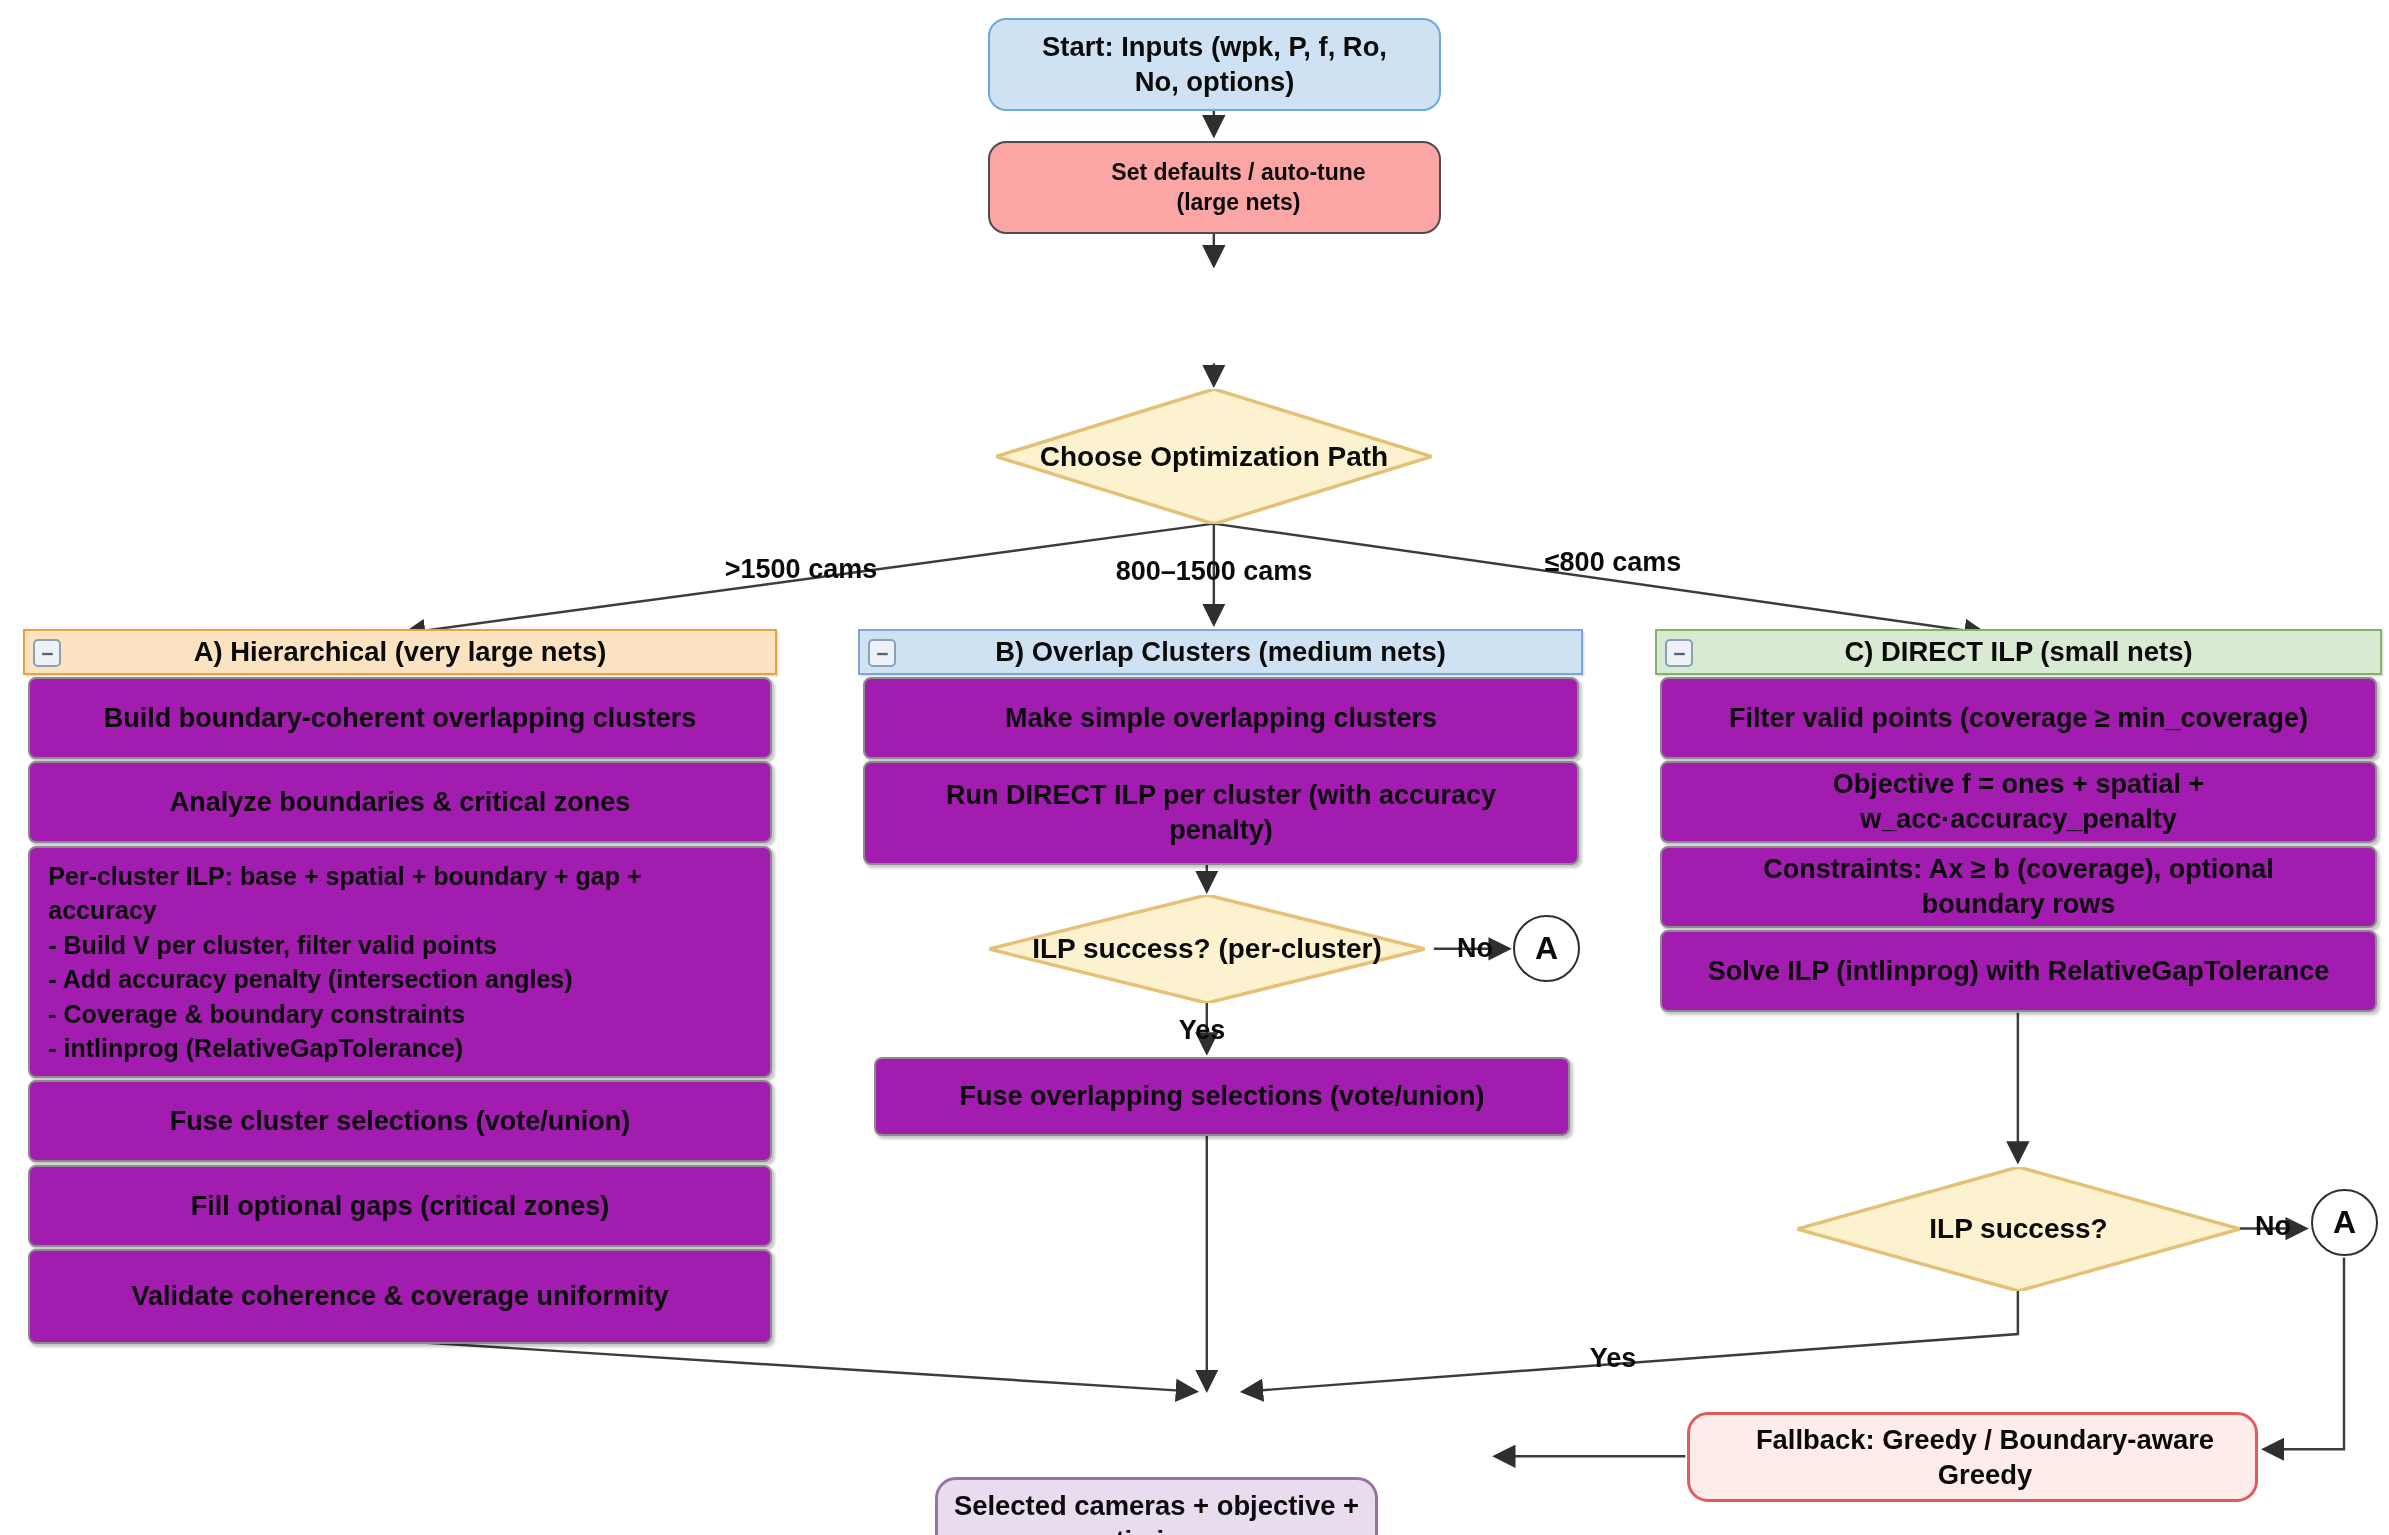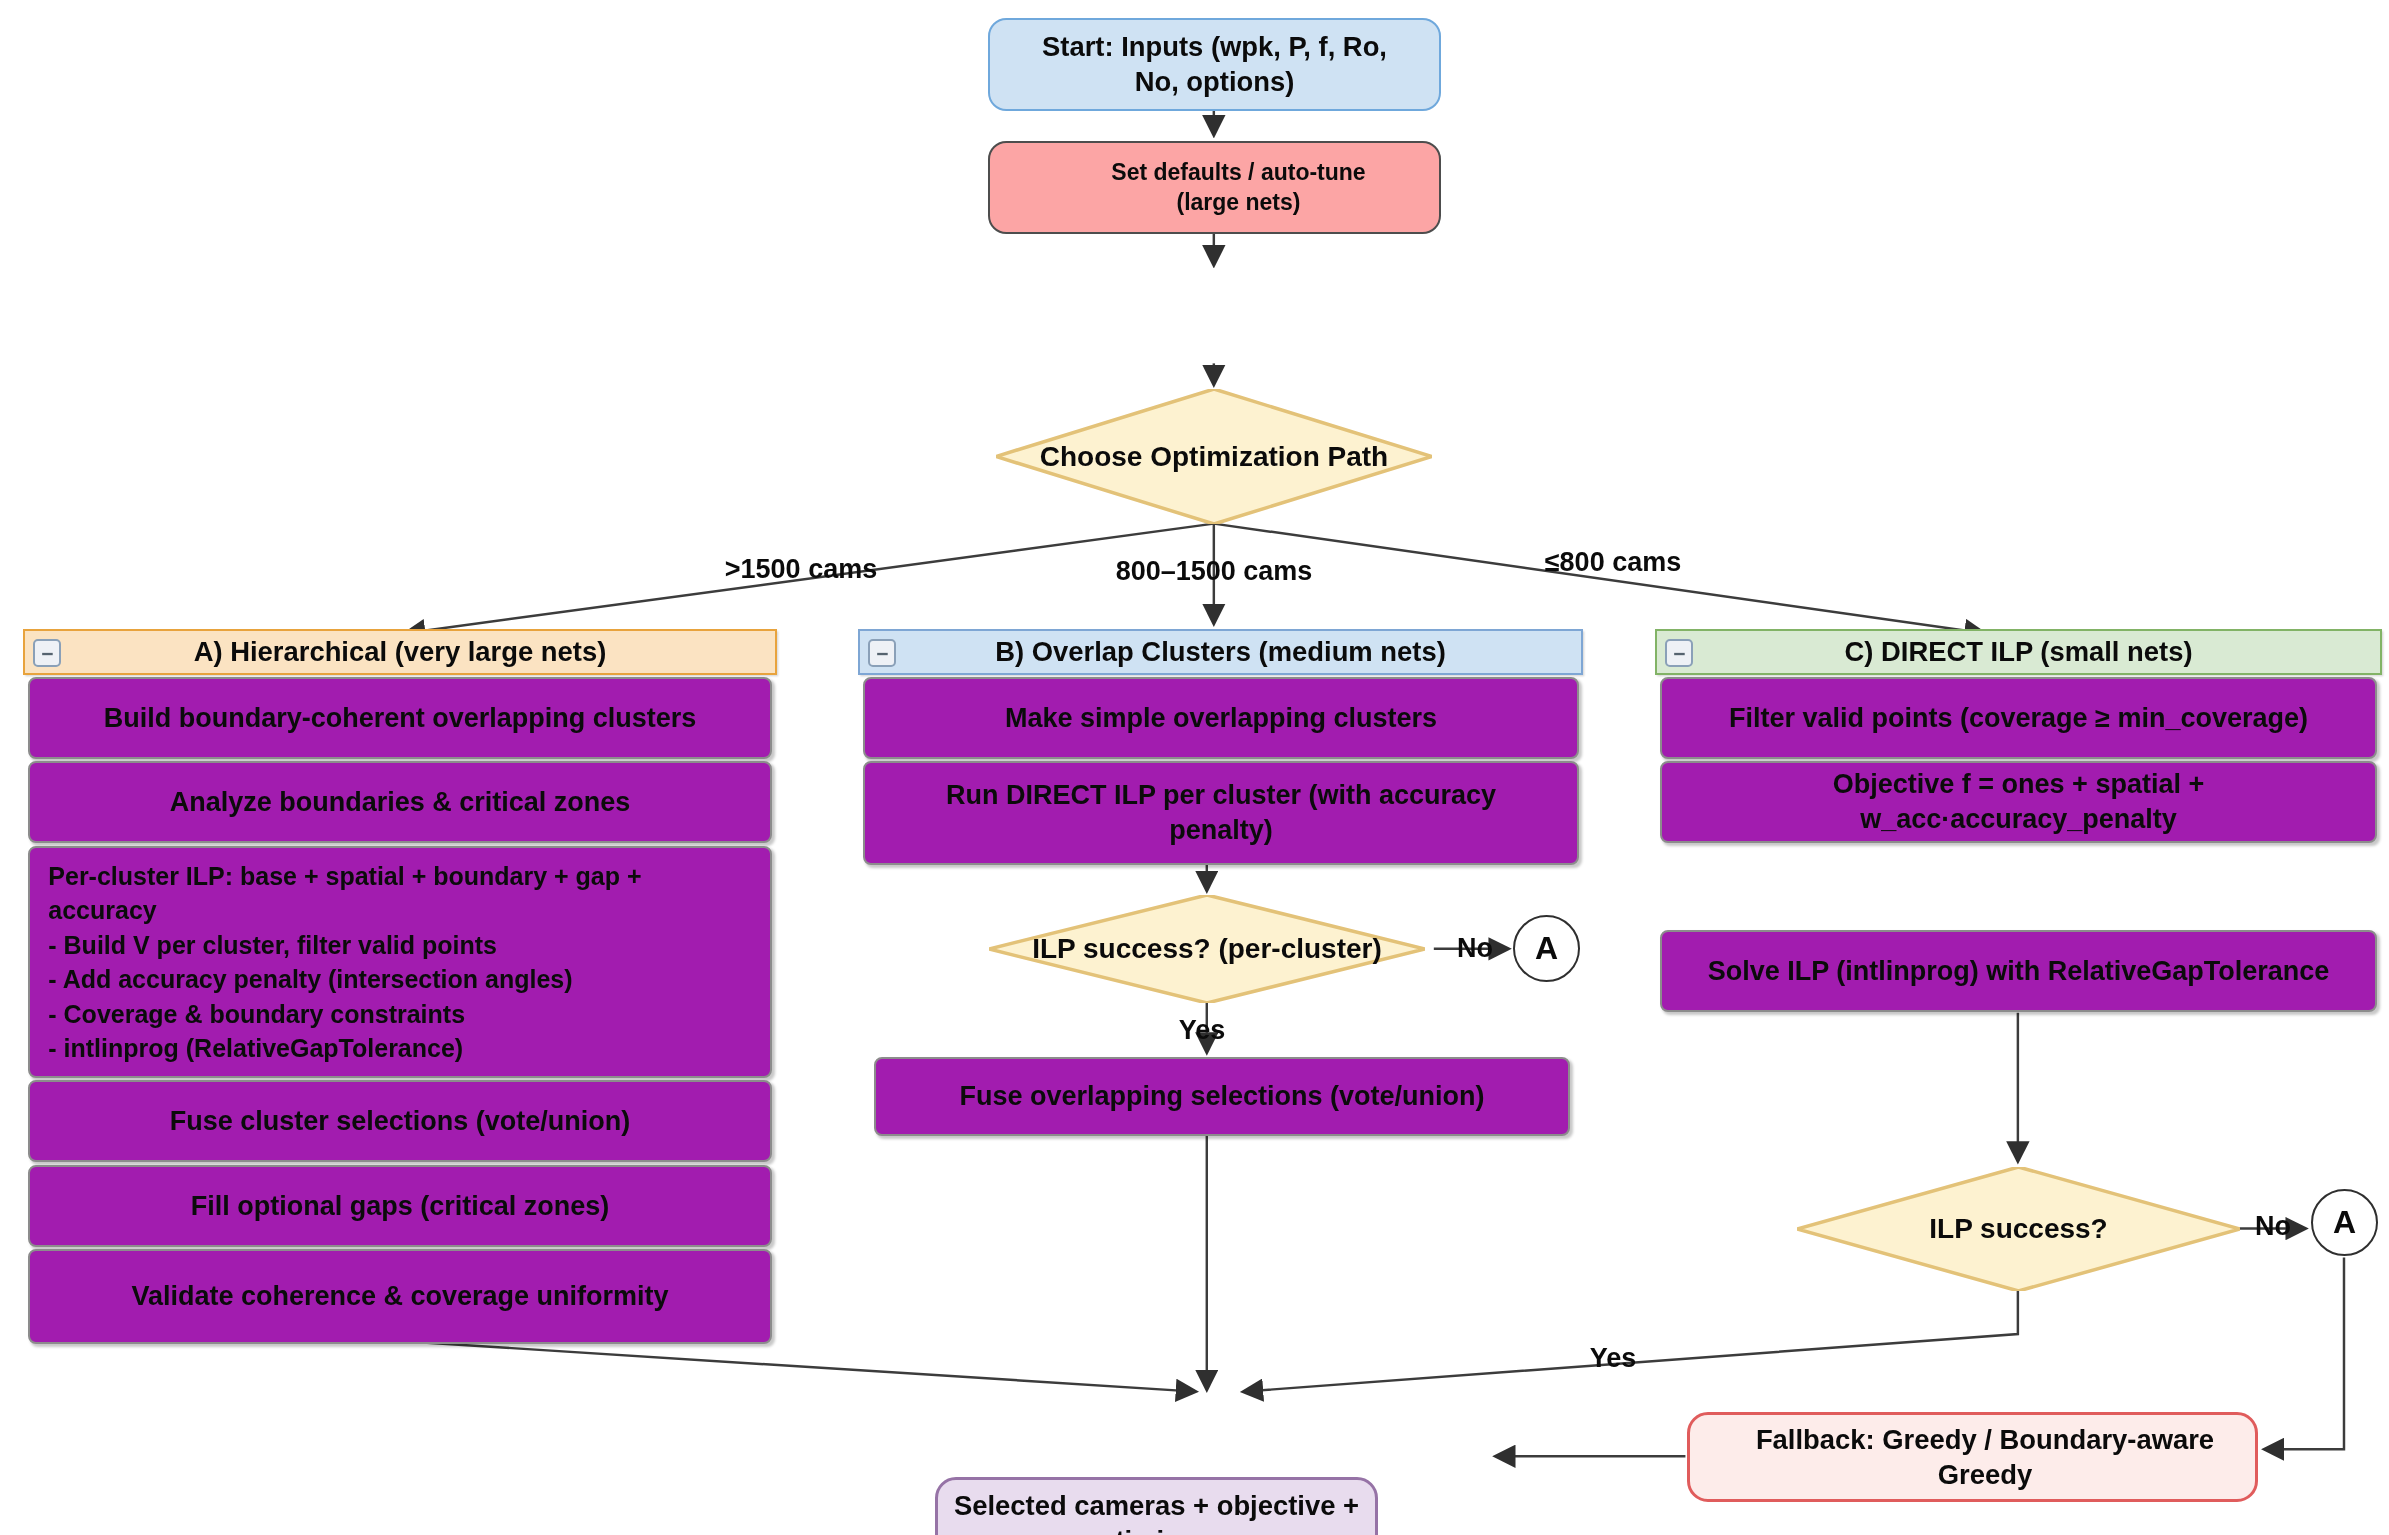--- a/index.html
+++ b/index.html
@@ -147,20 +147,24 @@
     <span class="collapse">−</span>
     <span>C) DIRECT ILP (small nets)</span>
   </div>
   <div class="node step" style="left:1660px;top:677px;width:717px;height:82px">
     <span>Filter valid points (coverage ≥ min_coverage)</span>
   </div>
   <div class="node step" style="left:1660px;top:761px;width:717px;height:82px">
     <span>Objective f = ones + spatial +
 w_acc·accuracy_penalty</span>
   </div>
+  <div class="node step" style="left:1660px;top:846px;width:717px;height:82px">
+    <span>Constraints: Ax ≥ b (coverage), optional
+boundary rows</span>
+  </div>
   <div class="node step" style="left:1660px;top:930px;width:717px;height:82px">
     <span>Solve ILP (intlinprog) with RelativeGapTolerance</span>
   </div>
 
   <div class="diamond" style="left:1797px;top:1167px;width:443px;height:124px">
     <svg viewBox="0 0 630 176" preserveAspectRatio="none">
       <polygon points="0,88 315,0 630,88 315,176" fill="#fdf2d0" stroke="#e3c278" stroke-width="3.5" vector-effect="non-scaling-stroke"></polygon>
     </svg>
     <span>ILP success?</span>
   </div>

